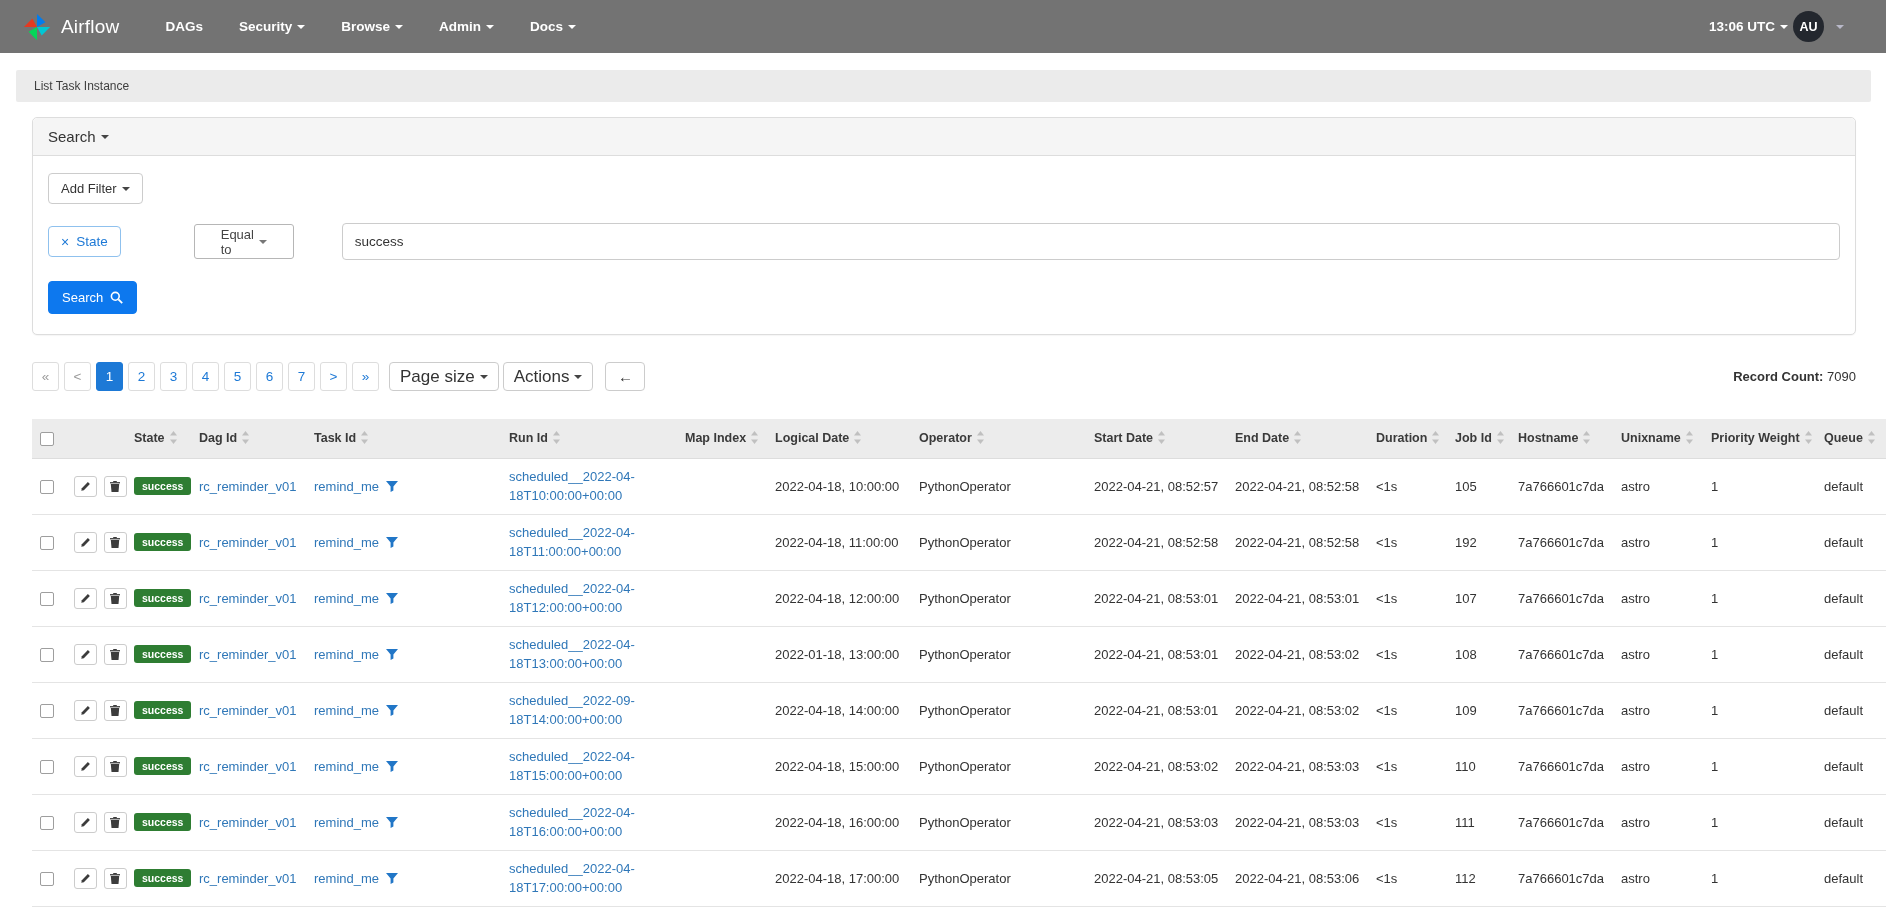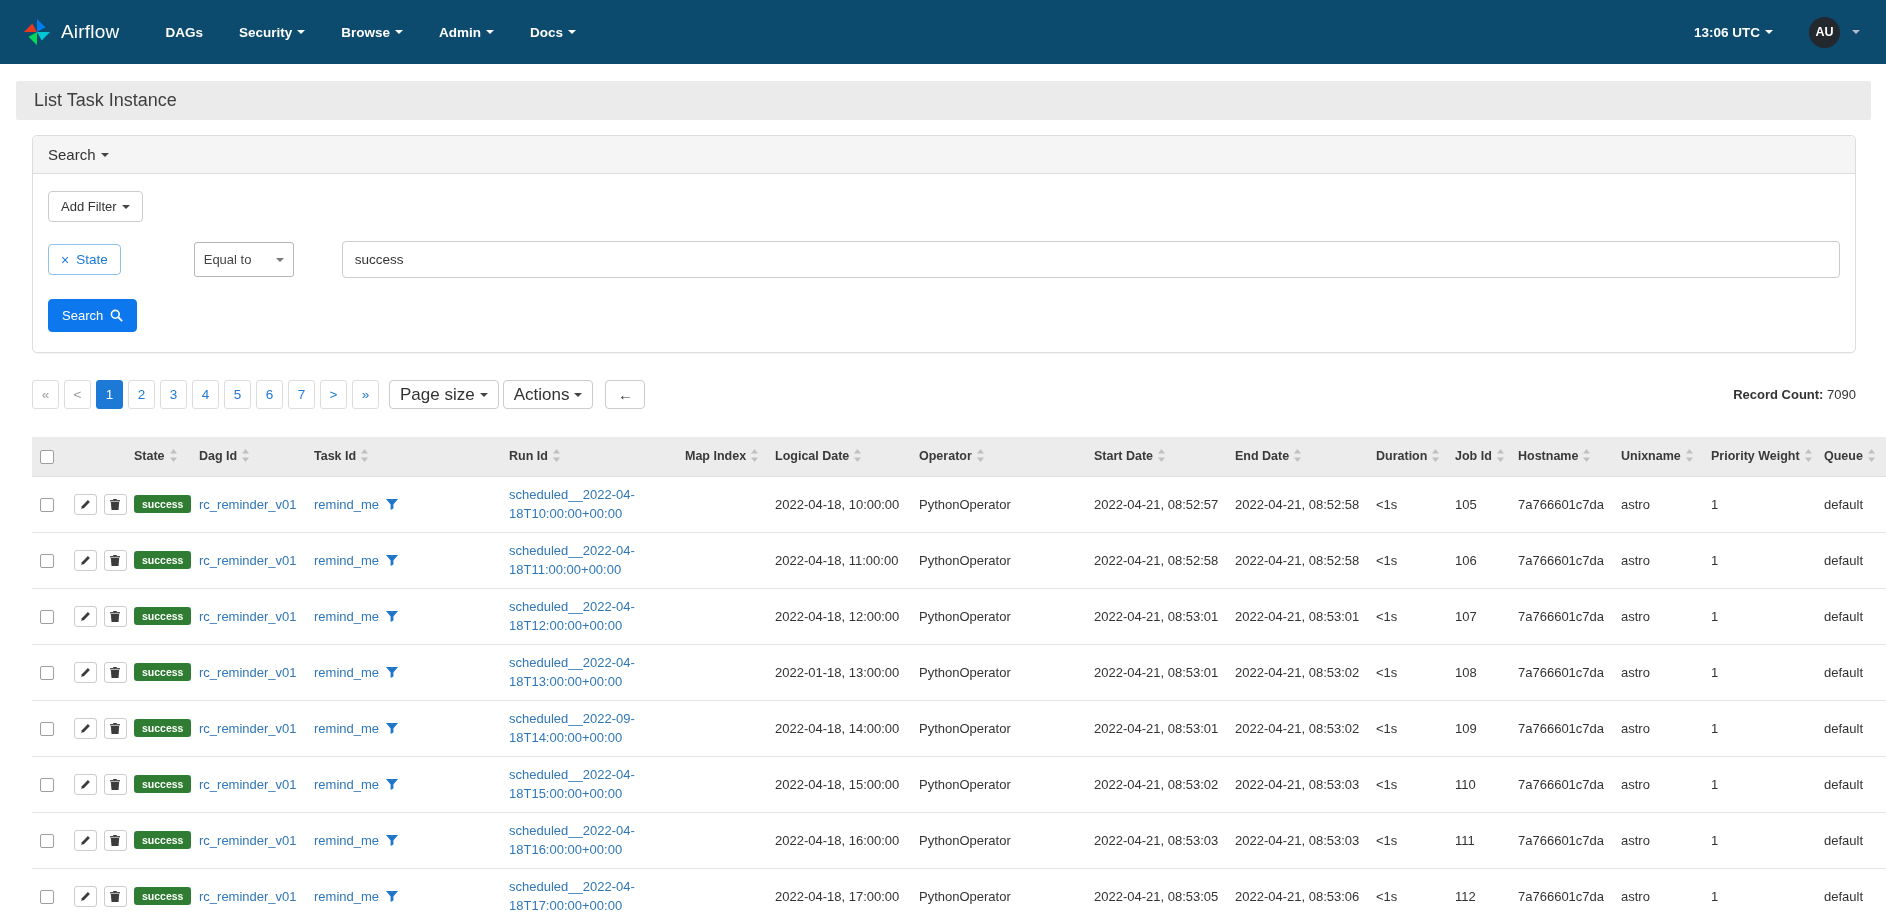--- a/index.html
+++ b/index.html
@@ -6,44 +6,44 @@
   body {
     width: 1886px; height: 917px; overflow: hidden;
     background: #fff; color: #333;
     font-family: "Liberation Sans", "DejaVu Sans", sans-serif;
     font-size: 13px;
   }
   a { text-decoration: none; }
   button { font-family: inherit; }
 
   
-  .navbar { height: 64px; background: #0c4a6e; display: flex; align-items: center; padding: 0 26px 0 22px; }
+  .navbar { height: 53px; background: #737373; display: flex; align-items: center; padding: 0 42px 0 22px; }
   .brand { display: flex; align-items: center; gap: 9px; cursor: pointer; }
   .brand-text { color: #fff; font-size: 19px; font-weight: 500; letter-spacing: .2px; }
   .nav-links { display: flex; list-style: none; margin-left: 46px; gap: 36px; align-items: center; }
   .nav-links a { color: #fff; font-size: 13.5px; font-weight: 700; display: flex; align-items: center; cursor: pointer; }
   .caret { display: inline-block; width: 0; height: 0; border-top: 4px solid currentColor; border-left: 4px solid transparent; border-right: 4px solid transparent; margin-left: 5px; }
   .caret.dark { border-top-color: #444; }
-  .nav-right { margin-left: auto; display: flex; align-items: center; gap: 36px; }
+  .nav-right { margin-left: auto; display: flex; align-items: center; gap: 5px; }
   .clock { color: #fff; font-size: 13.5px; font-weight: 700; display: flex; align-items: center; cursor: pointer; }
   .user { display: flex; align-items: center; gap: 7px; color: #b9b9c9; cursor: pointer; }
   .avatar { width: 31px; height: 31px; border-radius: 50%; background: #23272e; color: #fff; font-size: 12.5px; font-weight: 700; display: flex; align-items: center; justify-content: center; }
 
   
-  .page-header { margin: 17px 15px 0 16px; background: #ebebeb; padding: 9px 18px; font-size: 18px; font-weight: 500; color: #3f3f3f; border-radius: 2px; }
+  .page-header { margin: 17px 15px 0 16px; background: #ebebeb; padding: 9px 18px; font-size: 12px; font-weight: 500; color: #3f3f3f; border-radius: 2px; }
 
   
   .panel { margin: 15px 30px 0 32px; border: 1px solid #ddd; border-radius: 5px; background: #fff; box-shadow: 0 1px 1px rgba(0,0,0,.04); }
   .panel-heading { background: #f5f5f5; border-bottom: 1px solid #ddd; border-radius: 5px 5px 0 0; padding: 10px 15px; font-size: 15px; color: #333; display: flex; align-items: center; cursor: pointer; }
   .panel-body { padding: 17px 15px 20px; }
   .btn { display: inline-flex; align-items: center; background: #fff; border: 1px solid #ccc; border-radius: 4px; padding: 7px 12px; font-size: 13px; color: #333; cursor: pointer; }
   .filter-row { display: flex; align-items: center; margin-top: 19px; }
   .btn-state { display: inline-flex; align-items: center; gap: 7px; background: #fff; border: 1px solid #8fc1ee; color: #1d79d6; border-radius: 4px; padding: 7px 12px; font-size: 13.5px; cursor: pointer; }
   .btn-state .x { font-size: 14px; line-height: 1; }
-  .filter-select { width: 100px; margin-left: 73px; height: 35px; border: 1px solid #b6b6b6; border-radius: 3px; background: #fff; display: flex; align-items: center; justify-content: space-between; padding: 0 9px; font-size: 13px; color: #444; cursor: pointer; }
+  .filter-select { width: 100px; margin-left: 73px; height: 35px; border: 1px solid #b6b6b6; border-radius: 3px; background: #fff; display: flex; align-items: center; justify-content: space-between; padding: 0 26px; font-size: 13px; color: #444; cursor: pointer; }
   .filter-select .caret { border-top-color: #777; }
   .filter-input { flex: 1; margin-left: 48px; height: 37px; border: 1px solid #ccc; border-radius: 4px; padding: 0 12px; font-size: 13.5px; color: #333; font-family: inherit; }
   .btn-search { margin-top: 21px; background: #0d78ee; border: 1px solid #0d78ee; color: #fff; border-radius: 4px; padding: 8px 13px; font-size: 13px; display: inline-flex; align-items: center; gap: 7px; cursor: pointer; }
 
   
   .toolbar { margin: 27px 30px 0 32px; display: flex; align-items: center; }
   .pagination { list-style: none; display: flex; gap: 5px; align-items: center; }
   .pagination a { display: flex; align-items: center; justify-content: center; min-width: 27px; height: 29px; padding: 0 8px; border: 1px solid #ddd; border-radius: 3px; color: #1d79d6; font-size: 13.5px; background: #fff; cursor: pointer; }
   .pagination a.active { background: #1d79d6; border-color: #1d79d6; color: #fff; }
   .pagination a.muted { color: #9a9a9a; }
@@ -444,21 +444,21 @@
           </td>
           <td class="col-runid">
             <a class="cell-link">scheduled__2022-04-18T11:00:00+00:00</a>
           </td>
           <td></td>
           <td>2022-04-18, 11:00:00</td>
           <td>PythonOperator</td>
           <td>2022-04-21, 08:52:58</td>
           <td>2022-04-21, 08:52:58</td>
           <td>&lt;1s</td>
-          <td>106</td>
+          <td>192</td>
           <td>7a766601c7da</td>
           <td>astro</td>
           <td>1</td>
           <td>default</td>
         </tr>
 
         <tr>
           <td class="col-check">
             <span class="checkbox"></span>
           </td>

